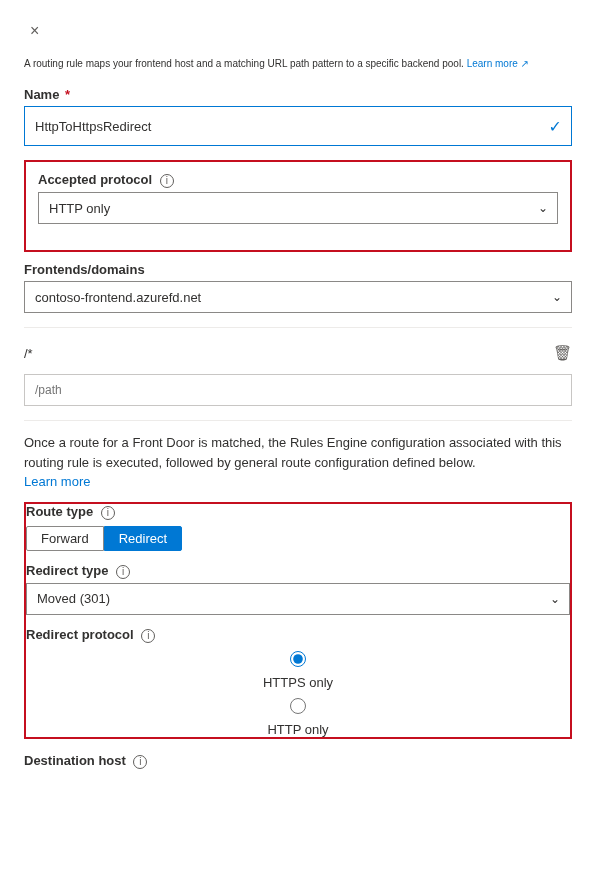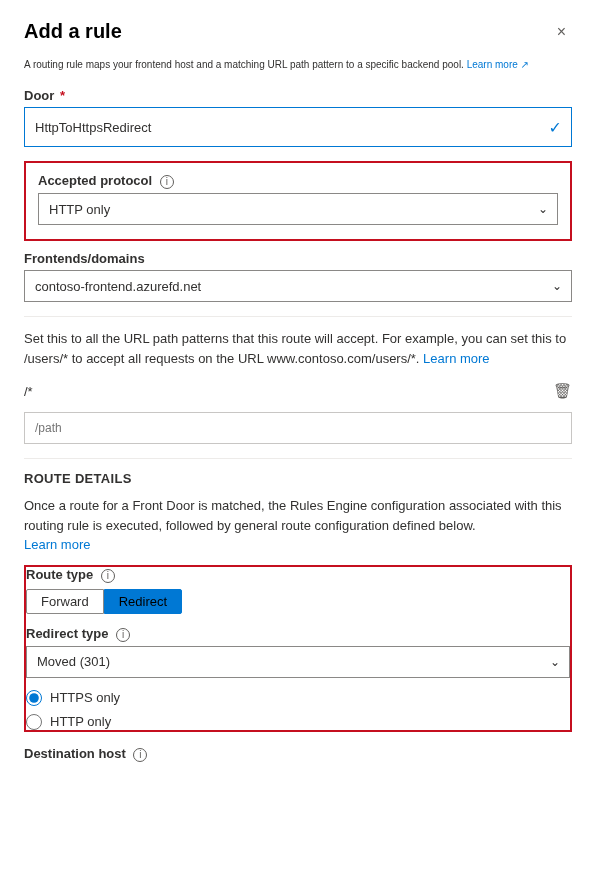--- a/index.html
+++ b/index.html
@@ -179,41 +179,42 @@
     .route-btn {
       padding: 4px 14px;
       font-size: 13px;
       cursor: pointer;
       border: 1px solid #8a8886;
       background: #fff;
       color: #323130;
     }
     .route-btn.active {
       background: #0078d4;
-      color: #000000;
+      color: #ffffff;
       border-color: #0078d4;
     }
     .route-btn:first-child {
       border-radius: 2px 0 0 2px;
     }
     .route-btn:last-child {
       border-radius: 0 2px 2px 0;
     }
     .radio-group {
       display: flex;
       flex-direction: column;
       gap: 8px;
       margin-top: 8px;
     }
     .radio-item {
       display: flex;
       align-items: center;
       gap: 8px;
       font-size: 13px;
       cursor: pointer;
+      flex-direction: column;
     }
     .radio-item input[type="radio"] {
       accent-color: #0078d4;
       width: 16px;
       height: 16px;
       cursor: pointer;
     }
     .destination-host-label {
       font-size: 13px;
       font-weight: 600;
@@ -229,45 +230,44 @@
       border-top: 1px solid #edebe9;
       margin: 12px 0;
     }
   </style>
 </head>
 <body>
 
 <div class="panel">
 
   <div class="panel-header">
-    <h1 class="panel-title">Add a rule</h1>
     <button class="close-btn">×</button>
   </div>
 
   <p class="description">
     <span>A routing rule maps your frontend host and a matching URL path pattern to a specific backend pool.</span>
     <a href="#">
       <span>Learn more</span>
       <span>↗</span>
     </a>
   </p>
 
   <div class="form-group">
     <label class="form-label">
-      <span>Door</span>
+      <span>Name</span>
       <span class="required">*</span>
     </label>
     <div class="input-with-check">
       <input type="text" class="form-input form-input-valid" value="HttpToHttpsRedirect" style="">
       <span class="check-icon">✓</span>
     </div>
   </div>
 
   <div class="accepted-protocol-section">
-    <div class="form-group" style="margin-bottom:4px;">
+    <div class="form-group" style="margin-bottom:16px;">
       <label class="form-label">
         <span>Accepted protocol</span>
         <span class="info-icon">i</span>
       </label>
       <div class="form-select-wrapper">
         <select>
           <option>HTTP only</option>
           <option>HTTPS only</option>
           <option>HTTP and HTTPS</option>
         </select>
@@ -282,37 +282,32 @@
       <select>
         <option>contoso-frontend.azurefd.net</option>
       </select>
       <span class="chevron">⌄</span>
     </div>
   </div>
 
   <hr class="divider">
 
   <div>
-    <p class="section-description">
-      <span>Set this to all the URL path patterns that this route will accept. For example, you can set this to /users/* to accept all requests on the URL www.contoso.com/users/*.</span>
-      <a href="#"> <span>Learn more</span></a>
-    </p>
     <div class="patterns-list">
       <div class="pattern-item">
         <span>/*</span>
         <span class="delete-icon">🗑</span>
       </div>
     </div>
     <input type="text" class="path-input" placeholder="/path" style="">
   </div>
 
   <hr class="divider" style="margin-top:14px;">
 
   <div>
-    <div class="section-heading">ROUTE DETAILS</div>
     <p class="section-description">
       <span>Once a route for a Front Door is matched, the Rules Engine configuration associated with this routing rule is executed, followed by general route configuration defined below.</span><br>
       <a href="#"><span>Learn more</span></a>
     </p>
 
     <div class="red-border-section">
 
       <div class="form-group" style="margin-bottom:12px;">
         <label class="form-label">
           <span>Route type</span>
@@ -334,20 +329,24 @@
             <option>Moved (301)</option>
             <option>Found (302)</option>
             <option>Temporary Redirect (307)</option>
             <option>Permanent Redirect (308)</option>
           </select>
           <span class="chevron">⌄</span>
         </div>
       </div>
 
       <div class="form-group" style="margin-bottom:0;">
+        <label class="form-label">
+          <span>Redirect protocol</span>
+          <span class="info-icon">i</span>
+        </label>
         <div class="radio-group">
           <label class="radio-item">
             <input type="radio" name="redirect-protocol" checked="" style="">
             <span>HTTPS only</span>
           </label>
           <label class="radio-item">
             <input type="radio" name="redirect-protocol" style="">
             <span>HTTP only</span>
           </label>
         </div>

